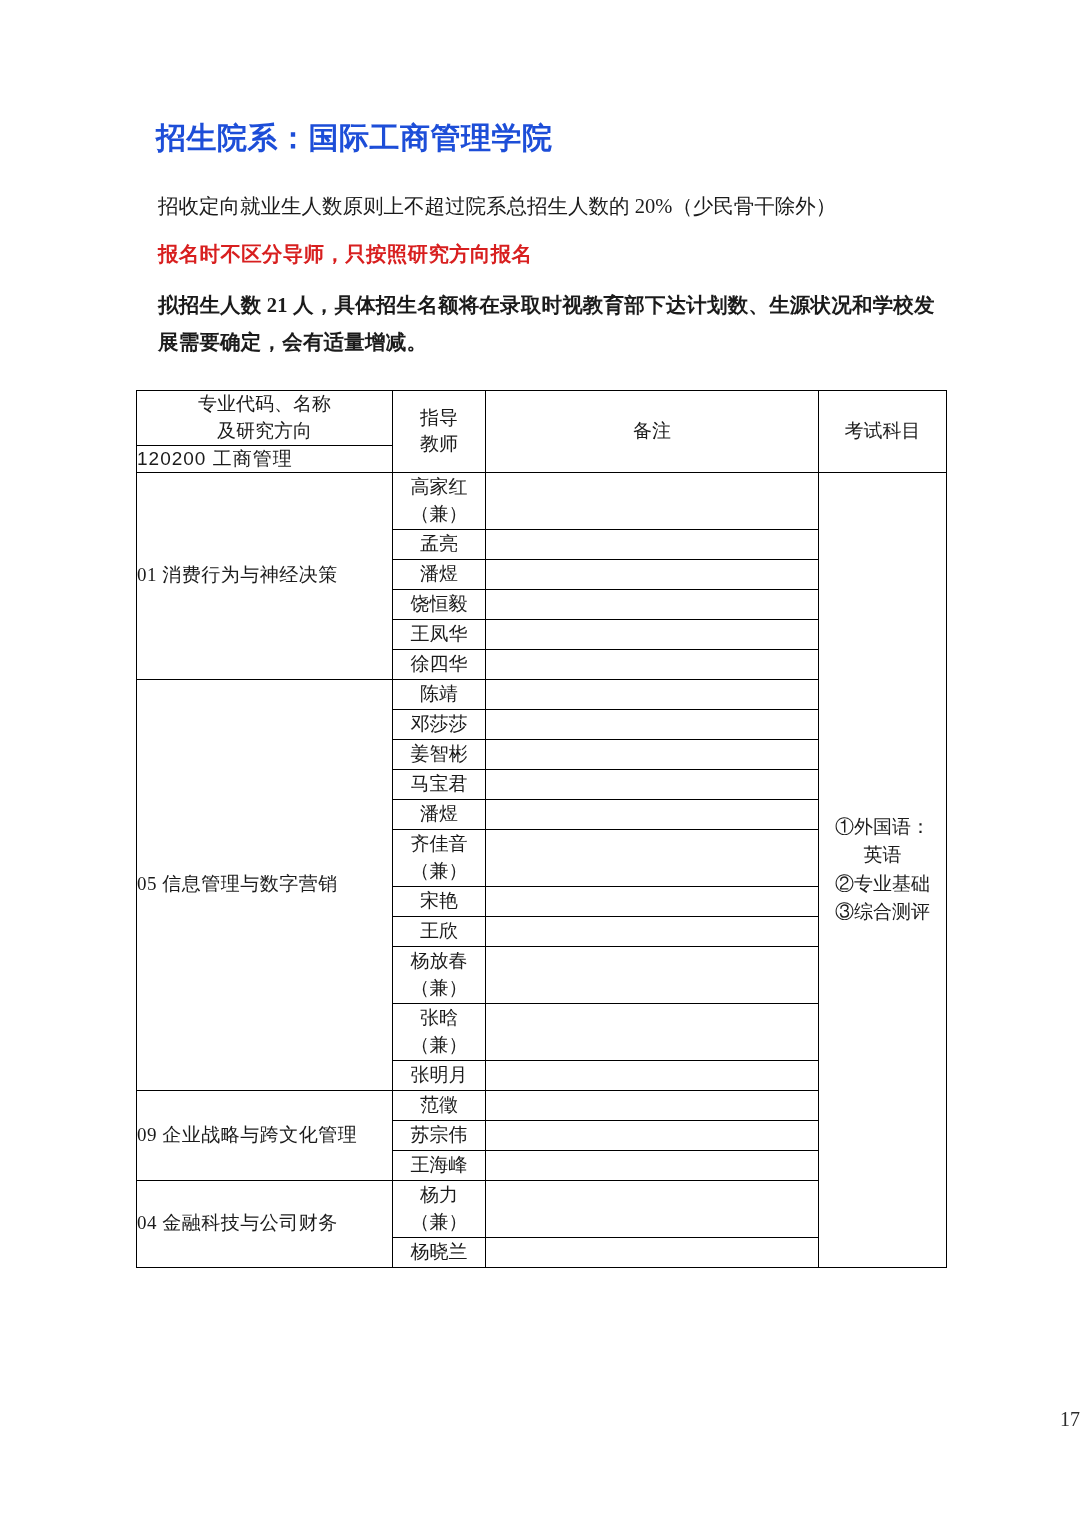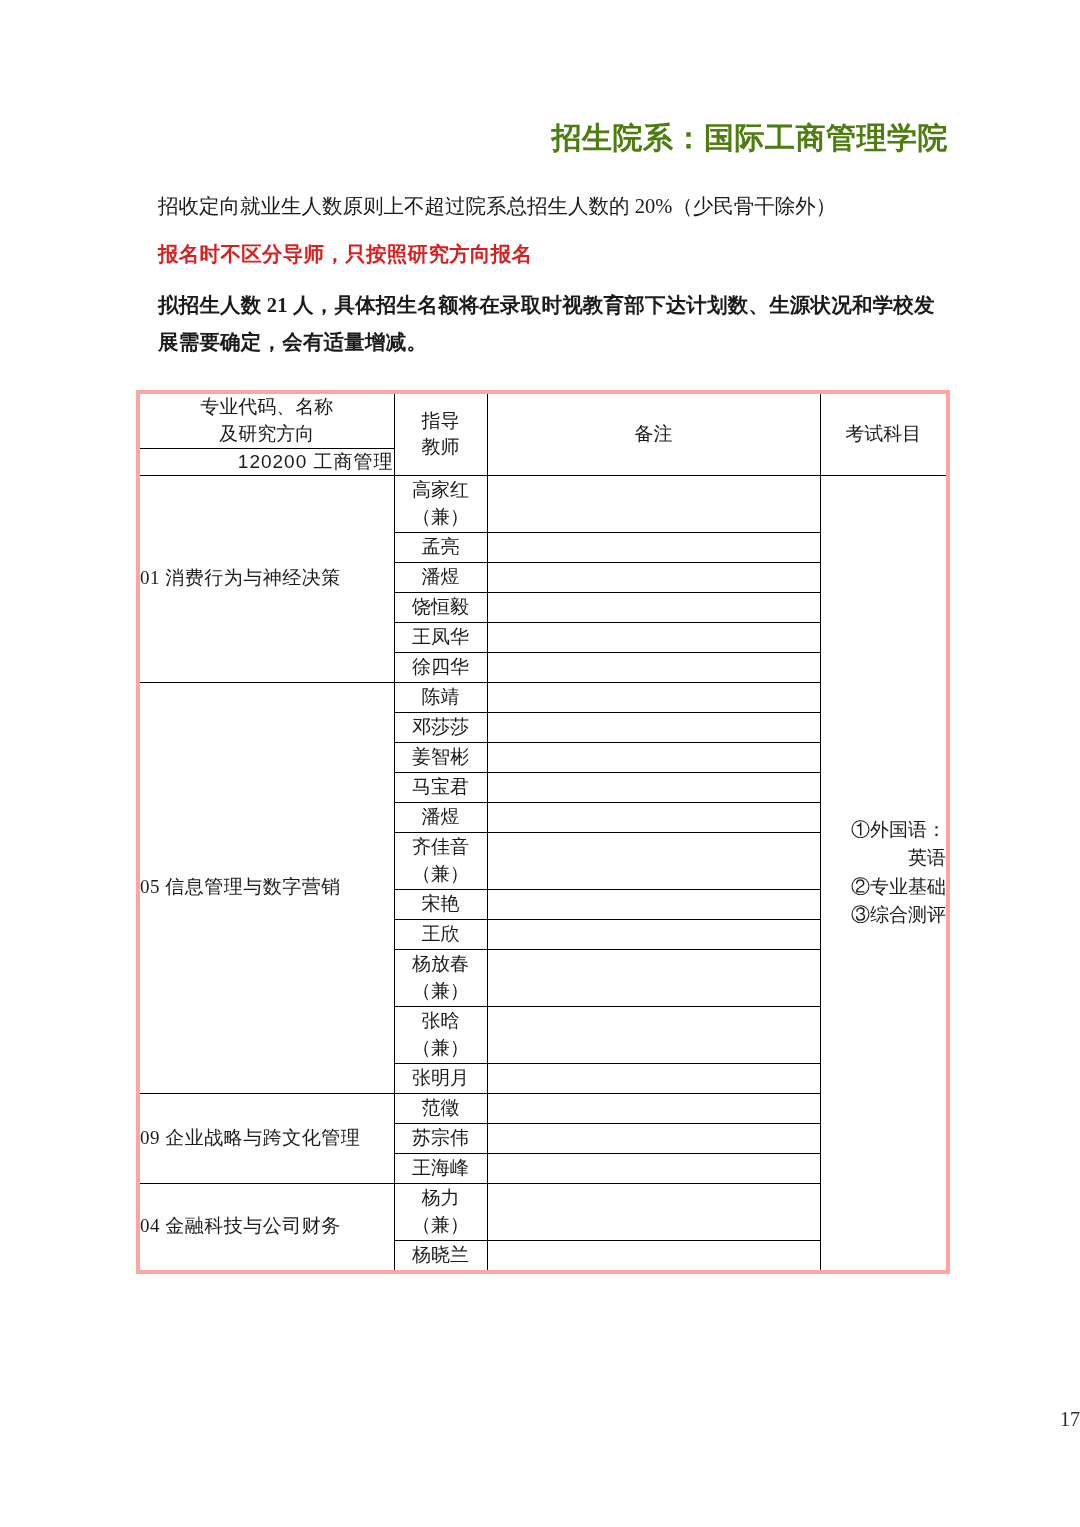--- a/index.html
+++ b/index.html
@@ -28,23 +28,22 @@
     top: 118px;
     width: 812px;
   }
 
   
   .doc-title {
     font-size: 30px;
     font-weight: bold;
     letter-spacing: 0.5px;
     line-height: 1.3;
-    margin: 0 0 34px 36px;
-    color: #4d7c0f;
-    text-align: right;
+    margin: 0 0 34px 20px;
+    color: #1d4ed8;
   }
 
   
   .intro {
     margin: 12px 0 0 22px;
     width: 790px;
   }
   .intro p {
     margin: 0 0 16px 0;
     font-size: 20.5px;
@@ -64,21 +63,21 @@
 
   
   .table-wrap {
     margin-top: 28px;
     margin-left: 0;
   }
   table.adm {
     border-collapse: collapse;
     width: 810px;
     table-layout: fixed;
-    border: 4px solid #fca5a5;
+    border: 1px solid #fca5a5;
   }
   table.adm td, table.adm th {
     border: 1.5px solid #000;
     padding: 0;
     font-weight: normal;
     font-size: 19px;
     color: #1b1b1b;
     vertical-align: middle;
   }
   
@@ -87,21 +86,21 @@
   col.c-rem   { width: 333px; }
   col.c-exam  { width: 128px; }
 
   .th-center {
     text-align: center;
     line-height: 1.4;
     font-size: 20px;
     padding: 9px 4px;
   }
   .th-major {
-    text-align: right;
+    text-align: left;
     font-weight: bold;
     font-size: 19.5px;
     font-family: "Liberation Sans", "DejaVu Sans", sans-serif;
     letter-spacing: 1px;
     padding: 10px 4px;
   }
   td.dir-cell {
     text-align: left;
     padding-left: 24px;
     font-size: 20px;
@@ -113,21 +112,21 @@
     line-height: 1.42;
     padding: 4px 2px;
     font-size: 19.5px;
   }
   td.remark-cell { }
   td.exam-cell {
     padding: 6px 9px 6px 11px;
     vertical-align: middle;
     font-size: 19px;
     line-height: 1.5;
-    text-align: right;
+    text-align: center;
   }
   td.exam-cell .exam-line { display: block; white-space: nowrap; }
   .tall { height: 56px; }
   .short { height: 29px; margin-top: 24px; }
 
   
   .page-number {
     position: absolute;
     left: 0;
     right: 0;

